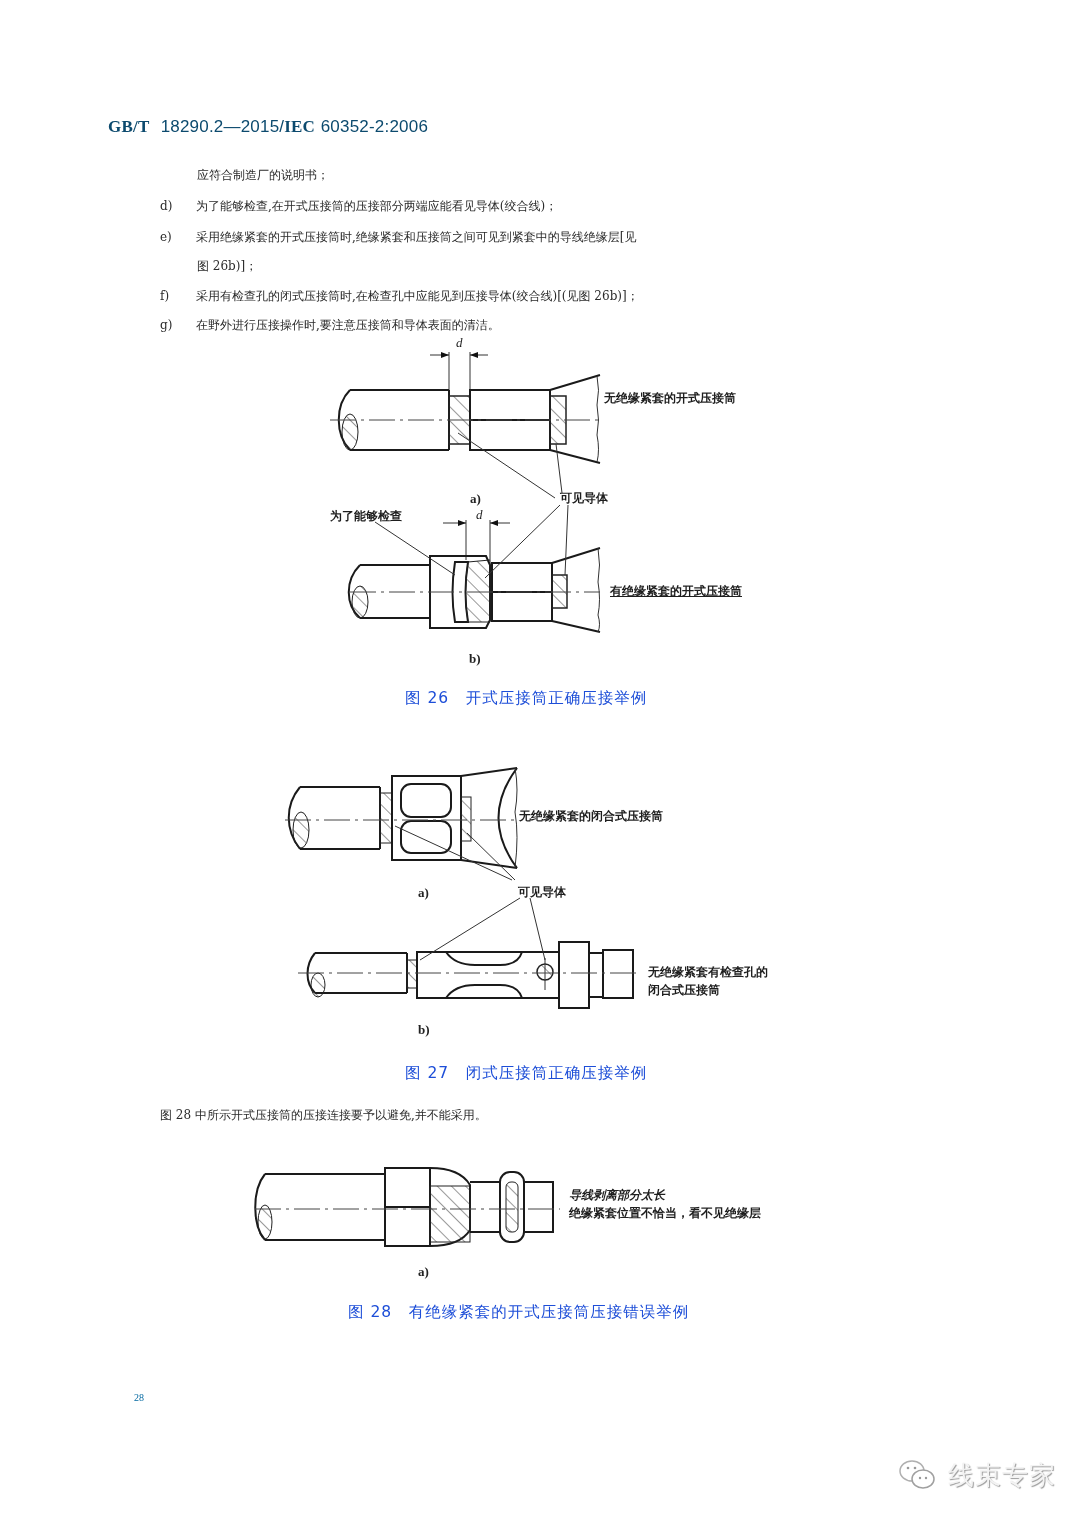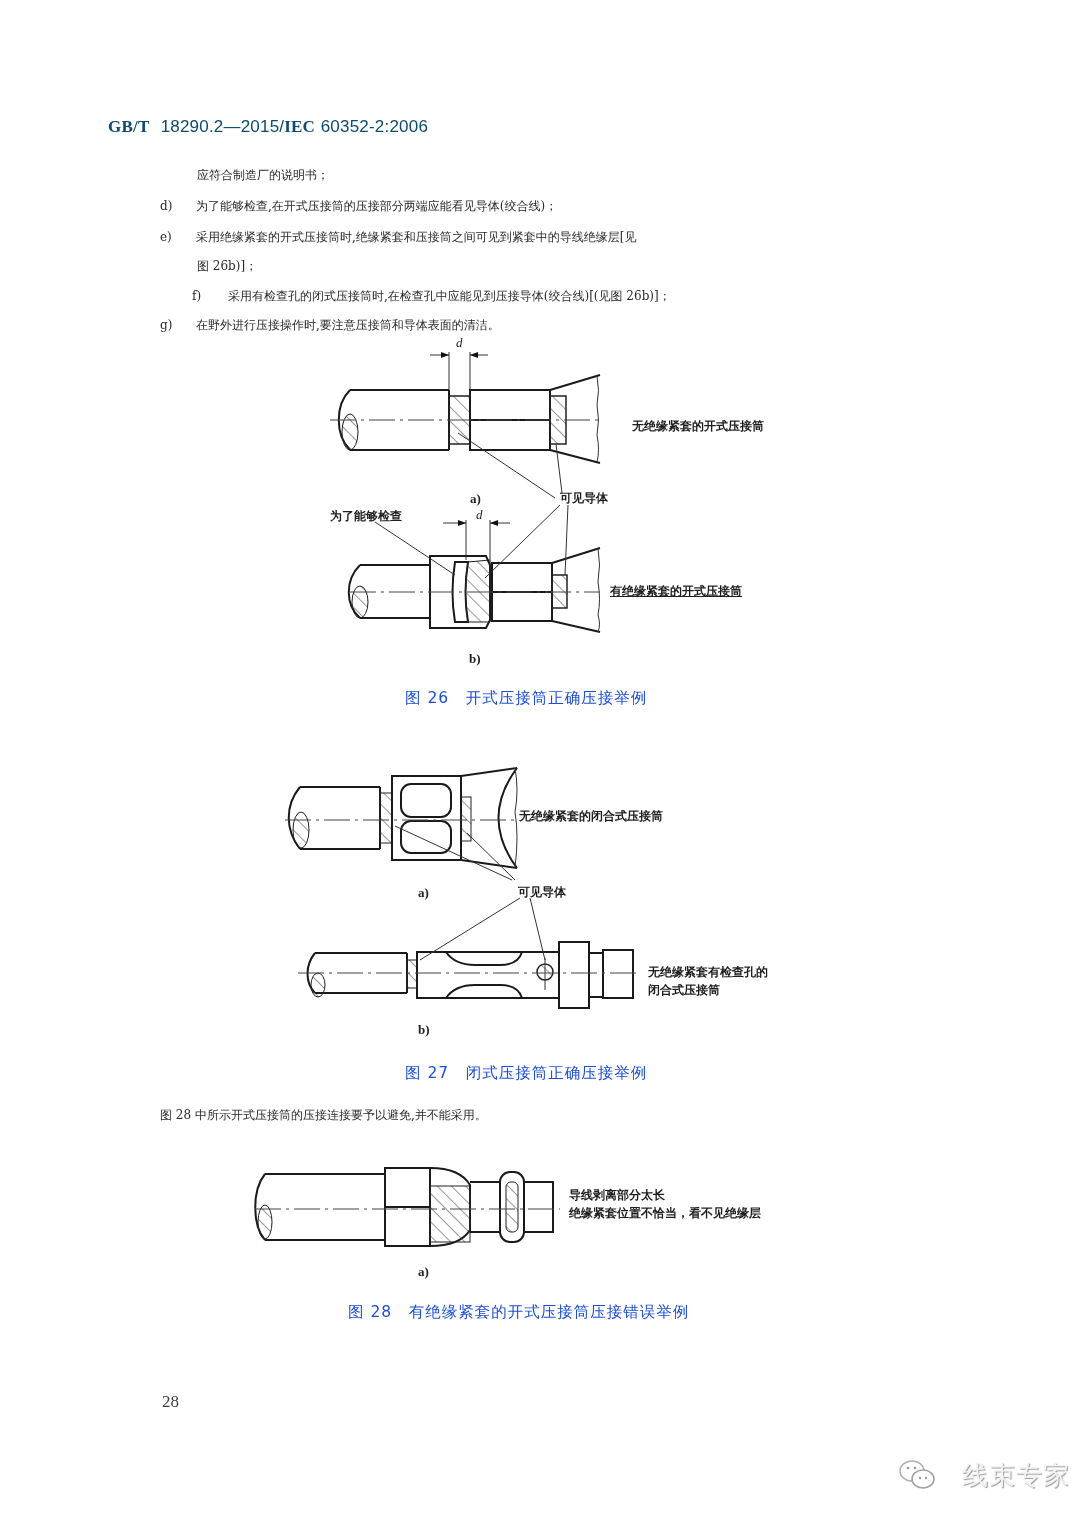--- a/index.html
+++ b/index.html
@@ -7,23 +7,23 @@
          font-family:"DejaVu Serif","Liberation Serif",serif; color:#222; }
   .abs { position:absolute; }
   .header { left:108px; top:116px; font-size:17px; color:#0c4a6e; letter-spacing:0.2px; }
   .header b { font-family:"Liberation Serif","DejaVu Serif",serif; font-weight:bold; }
   .header span.num { font-family:"Liberation Sans","DejaVu Sans",sans-serif; }
   .para { font-size:12px; color:#2a2a2a; line-height:30px; white-space:nowrap; }
   .marker { display:inline-block; width:36px; }
   .caption { font-family:"DejaVu Sans","Liberation Sans",sans-serif; font-size:15.5px; color:#1d4ed8; letter-spacing:1px; }
   .sublabel { font-family:"Liberation Serif",serif; font-weight:bold; font-size:13px; color:#222; }
   .callout { font-family:"DejaVu Sans","Liberation Sans",sans-serif; font-size:12px; color:#1e1e1e; font-weight:bold; white-space:nowrap; }
-  .pageno { left:162px; top:1392px; font-family:"Liberation Serif",serif; font-size:17px; color:#404040; }
+  .pageno { left:134px; top:1392px; font-family:"Liberation Serif",serif; font-size:10px; color:#0369a1; }
   .watermark { left:898px; top:1458px; font-family:Liberation Mono, monospace; font-size:26px; color:#f3f3f3;
-               text-shadow:1px 1px 1px #9a9a9a, -1px -1px 0 #ffffff; letter-spacing:1px; display:flex; align-items:center; gap:24px; }
+               text-shadow:1px 1px 1px #9a9a9a, -1px -1px 0 #ffffff; letter-spacing:1px; display:flex; align-items:center; gap:10px; }
   svg.fig { position:absolute; overflow:visible; }
   svg .ln { stroke:#1a1a1a; stroke-width:2; fill:none; }
   svg .thin { stroke:#333; stroke-width:1; fill:none; }
   svg .center { stroke:#444; stroke-width:1; stroke-dasharray:26 5 3 5; fill:none; }
 </style>
 </head>
 <body>
 
 <div class="abs header">
   <b>GB/T</b>&nbsp;
@@ -33,21 +33,21 @@
 
 <div class="abs para" style="left:197px;top:160px;">应符合制造厂的说明书；</div>
 
 <div class="abs para" style="left:160px;top:191px;">
   <span class="marker">d)</span><span>为了能够检查,在开式压接筒的压接部分两端应能看见导体(绞合线)；</span>
 </div>
 <div class="abs para" style="left:160px;top:222px;">
   <span class="marker">e)</span><span>采用绝缘紧套的开式压接筒时,绝缘紧套和压接筒之间可见到紧套中的导线绝缘层[见</span>
 </div>
 <div class="abs para" style="left:197px;top:251px;">图 26b)]；</div>
-<div class="abs para" style="left:160px;top:281px;margin-left:32px;">
+<div class="abs para" style="left:160px;top:281px;">
   <span class="marker">f)</span><span>采用有检查孔的闭式压接筒时,在检查孔中应能见到压接导体(绞合线)[(见图 26b)]；</span>
 </div>
 <div class="abs para" style="left:160px;top:310px;">
   <span class="marker">g)</span><span>在野外进行压接操作时,要注意压接筒和导体表面的清洁。</span>
 </div>
 
 <svg class="fig" style="left:0;top:0;" width="1080" height="1527">
   <defs>
     <pattern id="hatch" patternUnits="userSpaceOnUse" width="10" height="10" patternTransform="rotate(-45)">
       <line x1="0" y1="0" x2="0" y2="10" stroke="#333" stroke-width="1"></line>
@@ -156,41 +156,41 @@
     <rect x="430" y="1186" width="40" height="56" fill="url(#hatch)" stroke="#222"></rect>
     <path class="ln" d="M470,1182 L500,1182 M470,1232 L500,1232"></path>
     <rect x="500" y="1172" width="24" height="70" rx="10" class="ln"></rect>
     <rect x="506" y="1182" width="12" height="50" rx="5" fill="url(#hatch)" stroke="#222"></rect>
     <path class="ln" d="M524,1182 L553,1182 L553,1232 L524,1232"></path>
     <line class="center" x1="255" y1="1209" x2="560" y2="1209"></line>
   </g>
 </svg>
 
 <div class="abs" style="left:456px;top:335px;font-style:italic;font-family:'Liberation Serif',serif;font-size:13px;">d</div>
-<div class="abs callout" style="left:604px;top:418px;margin-left:28px;">无绝缘紧套的开式压接筒</div>
+<div class="abs callout" style="left:604px;top:390px;">无绝缘紧套的开式压接筒</div>
 <div class="abs sublabel" style="left:470px;top:491px;">a)</div>
 <div class="abs callout" style="left:560px;top:490px;">可见导体</div>
 
 <div class="abs callout" style="left:330px;top:508px;">为了能够检查</div>
 <div class="abs" style="left:476px;top:507px;font-style:italic;font-family:'Liberation Serif',serif;font-size:13px;">d</div>
 <div class="abs callout" style="left:610px;top:583px;text-decoration:underline;">有绝缘紧套的开式压接筒</div>
 <div class="abs sublabel" style="left:469px;top:651px;">b)</div>
 <div class="abs caption" style="left:405px;top:688px;">图 26　开式压接筒正确压接举例</div>
 
 <div class="abs callout" style="left:519px;top:808px;">无绝缘紧套的闭合式压接筒</div>
 <div class="abs sublabel" style="left:418px;top:885px;">a)</div>
 <div class="abs callout" style="left:518px;top:884px;">可见导体</div>
 <div class="abs callout" style="left:648px;top:964px;">无绝缘紧套有检查孔的</div>
 <div class="abs callout" style="left:648px;top:982px;">闭合式压接筒</div>
 <div class="abs sublabel" style="left:418px;top:1022px;">b)</div>
 <div class="abs caption" style="left:405px;top:1063px;">图 27　闭式压接筒正确压接举例</div>
 
 <div class="abs para" style="left:160px;top:1100px;">图 28 中所示开式压接筒的压接连接要予以避免,并不能采用。</div>
 
-<div class="abs callout" style="left:569px;top:1187px;">导线剥离部分太长</div>
+<div class="abs callout" style="left:569px;top:1187px;font-style:italic;">导线剥离部分太长</div>
 <div class="abs callout" style="left:569px;top:1205px;">绝缘紧套位置不恰当，看不见绝缘层</div>
 <div class="abs sublabel" style="left:418px;top:1264px;">a)</div>
 <div class="abs caption" style="left:348px;top:1302px;">图 28　有绝缘紧套的开式压接筒压接错误举例</div>
 
 <div class="abs pageno">28</div>
 
 <div class="abs watermark">
   <svg width="40" height="34" viewBox="0 0 40 34">
     <ellipse cx="14" cy="12" rx="12" ry="10" fill="none" stroke="#b0b0b0" stroke-width="1.5"></ellipse>
     <ellipse cx="25" cy="20" rx="11" ry="9" fill="#fff" stroke="#a0a0a0" stroke-width="1.5"></ellipse>

